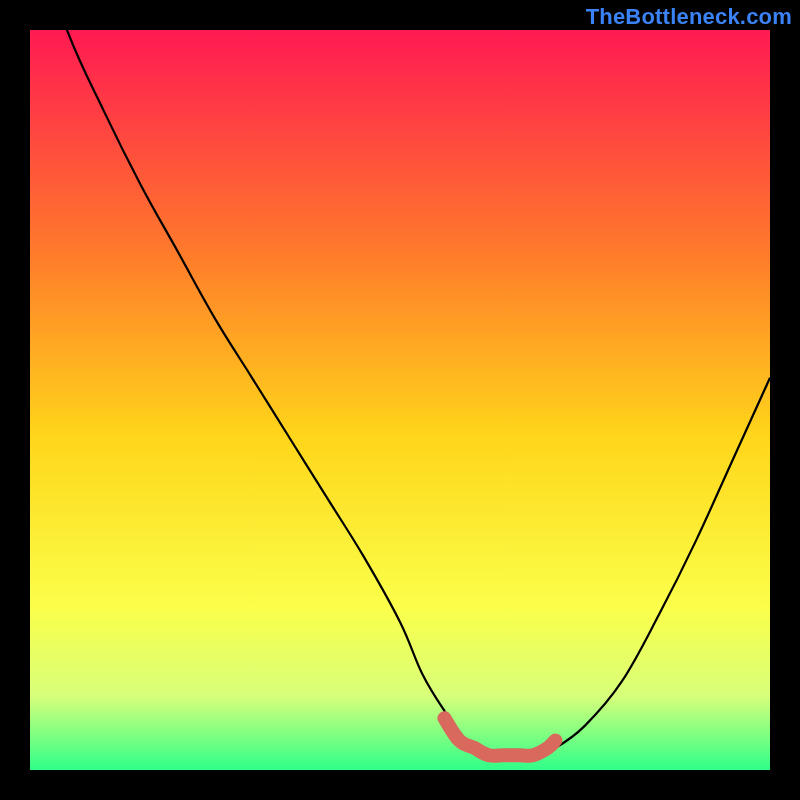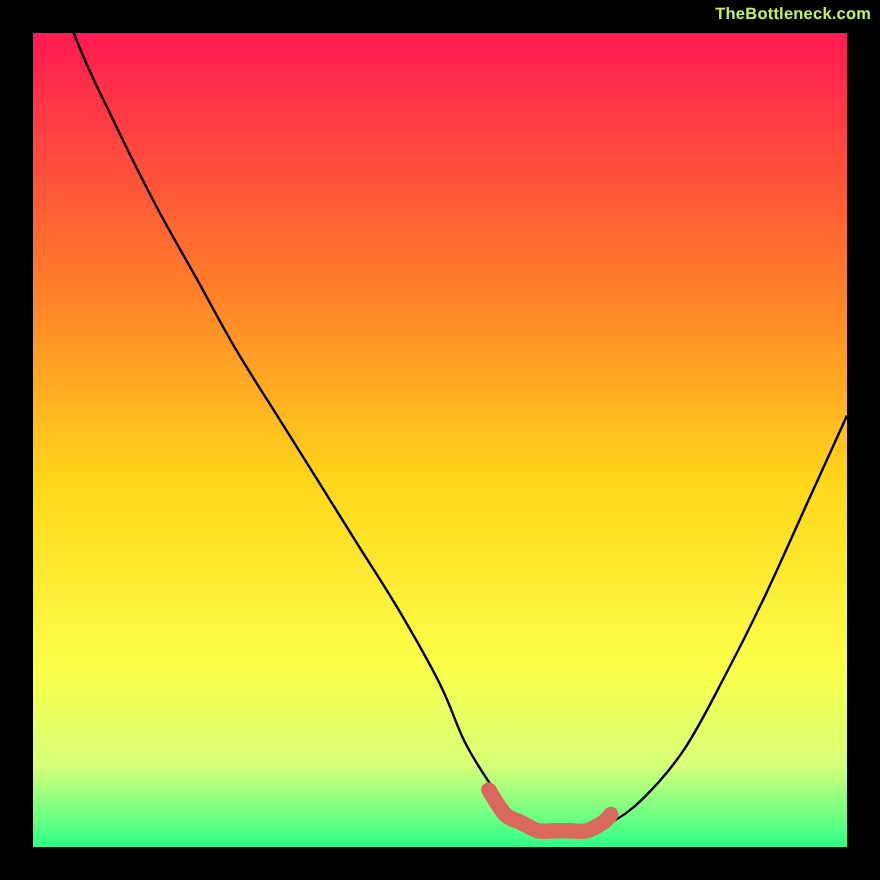--- a/index.html
+++ b/index.html
@@ -14,22 +14,22 @@
   .outer {
     position: relative;
     width: 800px;
     height: 800px;
     background: #000000;
   }
   .watermark {
     position: absolute;
     top: 4px;
     right: 8px;
-    color: #bef264;
-    font-size: 15px;
+    color: #3b82f6;
+    font-size: 22px;
     font-weight: bold;
     letter-spacing: 0.2px;
     z-index: 5;
   }
   .plot {
     position: absolute;
     left: 30px;
     top: 30px;
     width: 740px;
     height: 740px;

